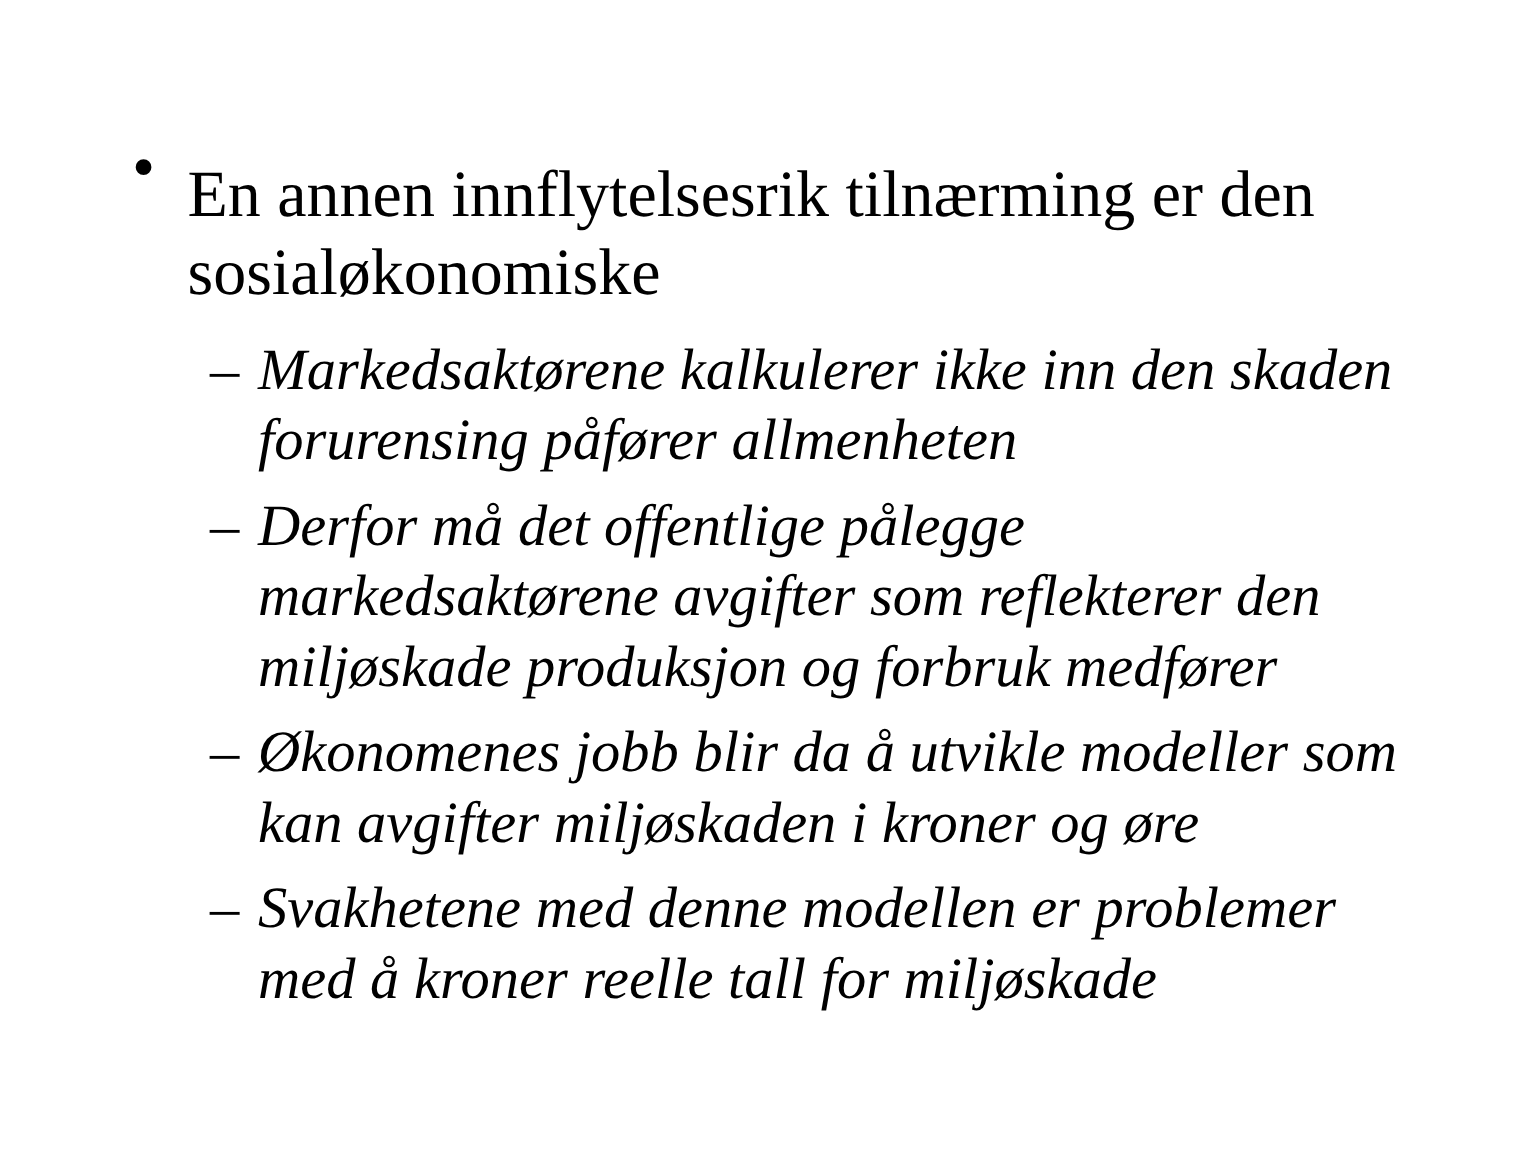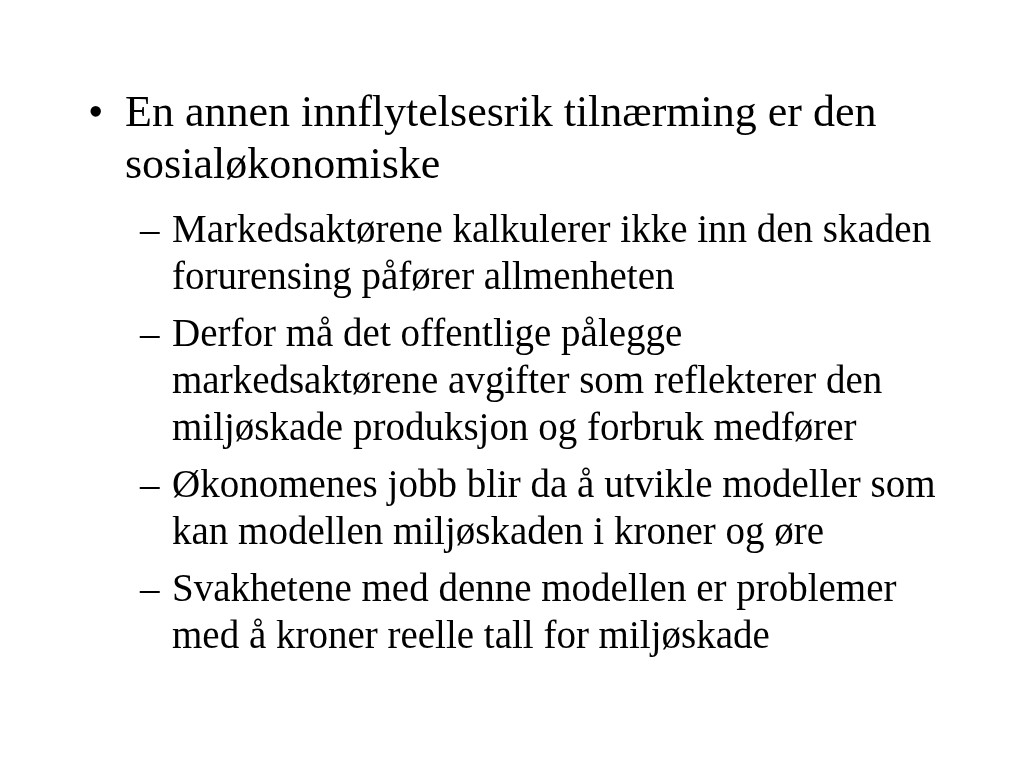--- a/index.html
+++ b/index.html
@@ -35,36 +35,38 @@
   .level-1 {
     font-size: 44px;
     line-height: 52px;
   }
   .level-1 .marker {
     flex: 0 0 37px;
     width: 37px;
   }
   .level-1 .text {
     width: 800px;
+    margin-top: 18px;
   }
   .level-2 {
     font-size: 39px;
     line-height: 47px;
     margin-left: 52px;
     margin-top: 10px;
   }
   .level-2.first-sub {
     margin-top: 15px;
   }
   .level-2 .marker {
     flex: 0 0 32px;
     width: 32px;
   }
   .level-2 .text {
     width: 780px;
+    font-style: italic;
   }
 </style>
 </head>
 <body>
 
 <div class="slide">
   <div class="content">
 
     <div class="bullet-row level-1">
       <span class="marker">•</span>
@@ -76,21 +78,21 @@
       <span class="text">Markedsaktørene kalkulerer ikke inn den skaden forurensing påfører allmenheten</span>
     </div>
 
     <div class="bullet-row level-2">
       <span class="marker">–</span>
       <span class="text">Derfor må det offentlige pålegge markedsaktørene avgifter som reflekterer den miljøskade produksjon og forbruk medfører</span>
     </div>
 
     <div class="bullet-row level-2">
       <span class="marker">–</span>
-      <span class="text">Økonomenes jobb blir da å utvikle modeller som kan modellen miljøskaden i kroner og øre</span>
+      <span class="text">Økonomenes jobb blir da å utvikle modeller som kan avgifter miljøskaden i kroner og øre</span>
     </div>
 
     <div class="bullet-row level-2">
       <span class="marker">–</span>
       <span class="text">Svakhetene med denne modellen er problemer med å kroner reelle tall for miljøskade</span>
     </div>
 
   </div>
 </div>
 

